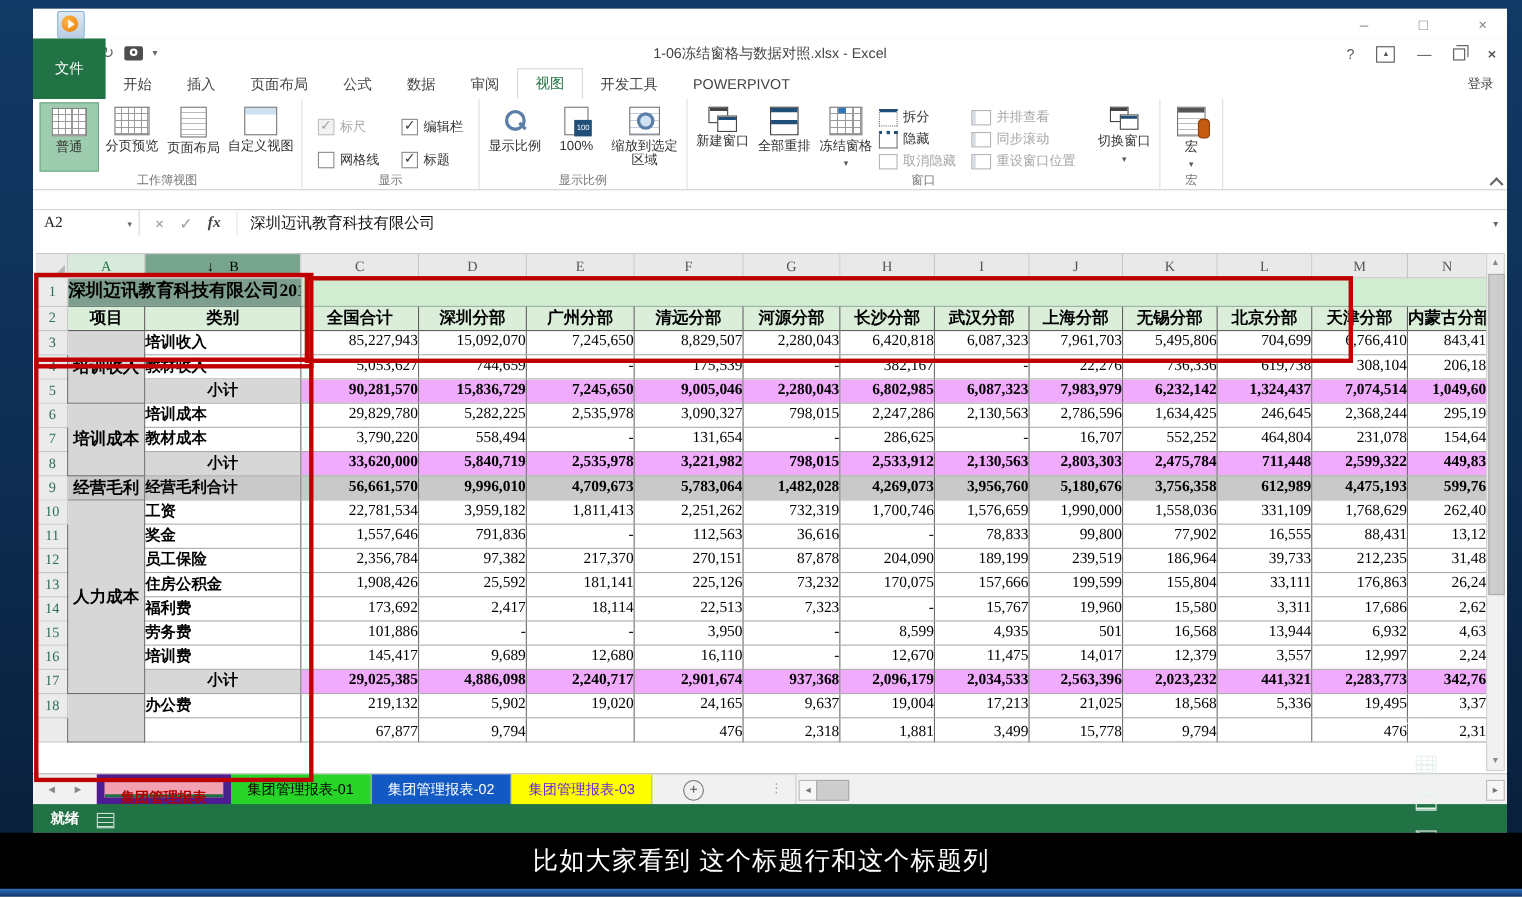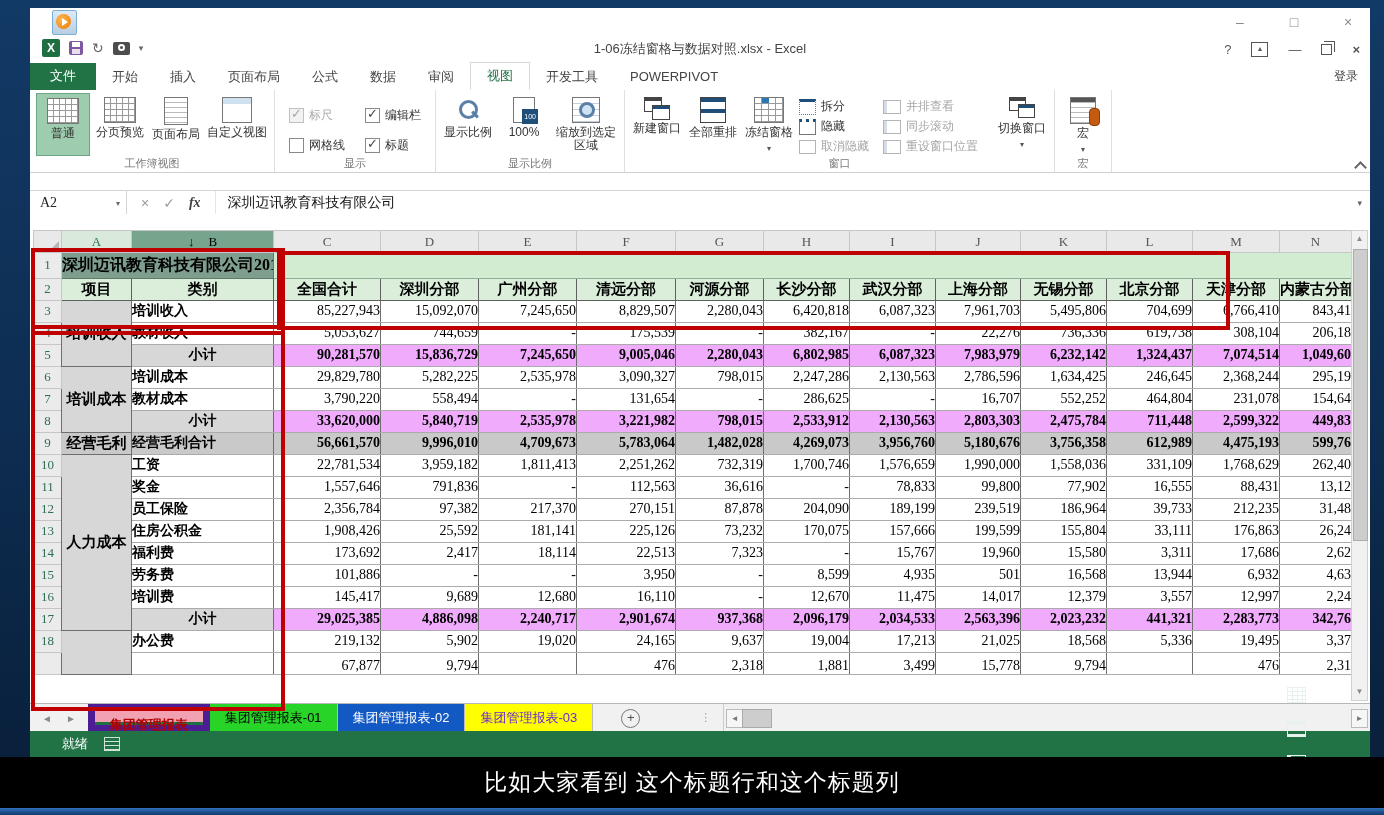--- a/index.html
+++ b/index.html
@@ -33,21 +33,21 @@
   .ic-camera::before{content:"";position:absolute;left:5px;top:2px;width:7px;height:7px;border:2px solid #fff;border-radius:50%;box-sizing:border-box;}
   .qat-dd{color:#666;font-size:9px;}
   #xl-title{position:absolute;left:0;right:0;top:0;height:28px;text-align:center;line-height:28px;
     font-size:13px;color:#444;}
   .xl-controls{position:absolute;right:10px;top:0;height:28px;display:flex;align-items:center;gap:20px;color:#555;font-size:13px;}
   .ribopts{width:15px;height:13px;border:1px solid #555;position:relative;font-size:8px;text-align:center;line-height:11px;}
   .restore{width:9px;height:9px;border:1px solid #555;box-shadow:2px -2px 0 -0px #fff,3px -3px 0 0px #555;}
   
   #ribbon-tabs{left:30px;top:63px;width:1340px;height:27px;background:#fff;display:flex;align-items:flex-end;border-bottom:1px solid #e6e6e6;}
   .rtab{padding:0 16px;height:26px;line-height:26px;font-size:13px;color:#444;}
-  .rtab.file{background:#217346;color:#fff;padding:0 20px;height:27px;}
+  .rtab.file{background:#217346;color:#fff;padding:14px 20px;height:27px;}
   .rtab.active{color:#217346;border:1px solid #d8d8d8;border-bottom:1px solid #fff;background:#fff;}
   #signin{position:absolute;right:12px;top:5px;font-size:12px;color:#444;}
   
   #ribbon{left:30px;top:90px;width:1340px;height:82px;background:#fff;border-bottom:1px solid #d0d0d0;display:flex;}
   .rgroup{position:relative;padding:3px 6px 16px 6px;border-right:1px solid #e0e0e0;display:flex;gap:4px;}
   .glabel{position:absolute;bottom:1px;left:0;right:0;text-align:center;font-size:11px;color:#777;}
   .bigbtn{width:52px;display:flex;flex-direction:column;align-items:center;gap:3px;padding-top:4px;
     font-size:12px;color:#333;text-align:center;line-height:13px;}
   .bigbtn.sel{background:#9dccae;border:1px solid #6aa884;}
   .bigbtn .dd{font-size:8px;color:#555;}
@@ -152,21 +152,21 @@
   .sheettab.active{box-shadow:inset 0 -3px 0 #1e7145;font-weight:bold;border:7px solid #4c1d95;}
   #newsheet{width:17px;height:17px;border:1px solid #777;border-radius:50%;color:#555;font-size:13px;line-height:15px;
     text-align:center;margin:5px 0 0 28px;}
   #tab-splitter{margin-left:60px;color:#999;font-size:11px;line-height:27px;}
   #hscroll{margin-left:12px;flex:1;position:relative;background:#f1f1f1;border-left:1px solid #ccc;}
   #hscroll .harr{position:absolute;top:5px;width:15px;height:17px;background:#f6f6f6;border:1px solid #bbb;color:#777;
     font-size:8px;text-align:center;line-height:17px;}
   #hscroll .hthumb{position:absolute;top:5px;left:18px;width:28px;height:17px;background:#cdcdcd;border:1px solid #aaa;}
   
   #statusbar{left:30px;top:731px;width:1340px;height:26px;background:#217346;color:#fff;display:flex;align-items:center;font-size:13px;}
-  #status-left{display:flex;align-items:center;gap:16px;padding-left:32px;}
+  #status-left{display:flex;align-items:flex-end;gap:16px;padding-left:16px;font-weight:bold;}
   .ic-rec{width:14px;height:12px;border:1px solid #cfe3d8;background:
     repeating-linear-gradient(to bottom,transparent 0 3px,#cfe3d8 3px 4px);}
   #status-right{margin-left:auto;display:flex;align-items:center;gap:18px;padding-right:14px;flex-direction:column;}
   .vbtn{width:17px;height:14px;border:1px solid #e8f2ec;background:transparent;}
   .vbtn.grid{background-image:repeating-linear-gradient(to right,transparent 0 4px,#e8f2ec 4px 5px),
     repeating-linear-gradient(to bottom,transparent 0 3px,#e8f2ec 3px 4px);}
   .vbtn.page{box-shadow:inset 0 2px 0 #e8f2ec, inset 0 -2px 0 #e8f2ec;}
   .vbtn.brk{box-shadow:inset 3px 0 0 #e8f2ec;}
   #zoomer{display:flex;align-items:center;gap:8px;}
   #zoomer .track{width:88px;height:2px;background:#d8e8df;position:relative;}

